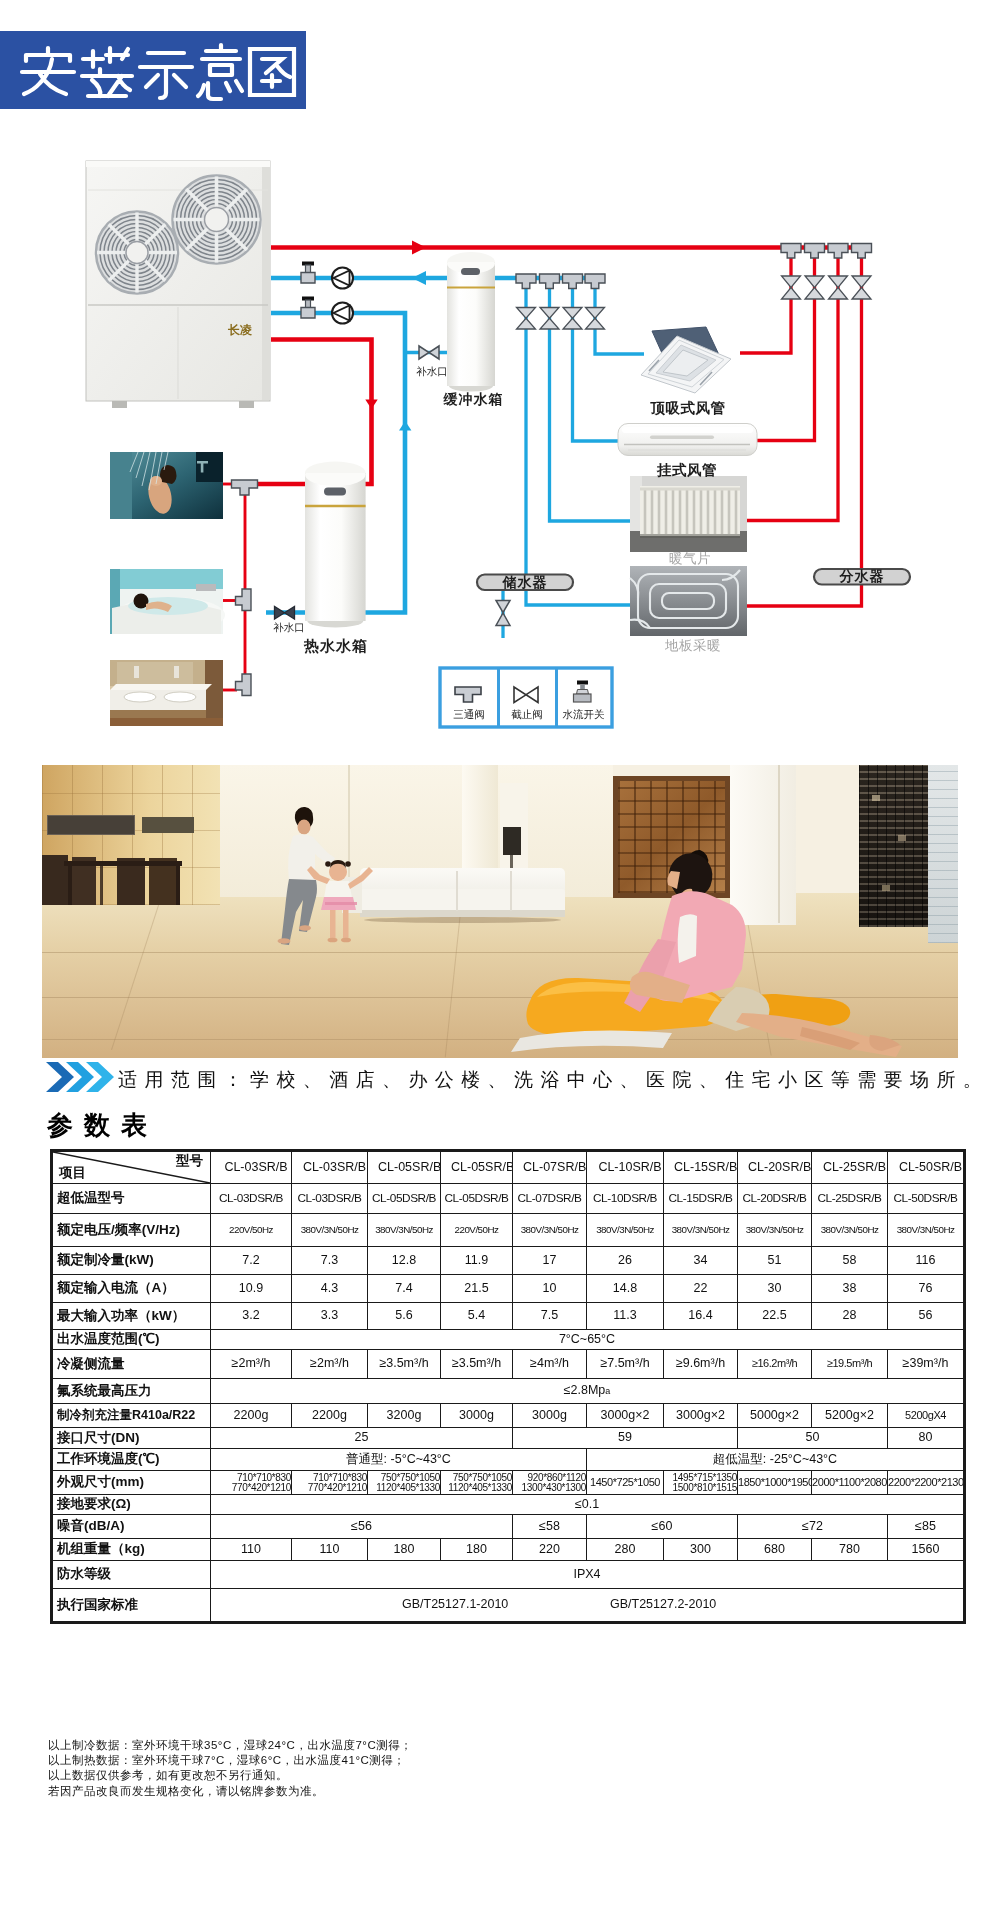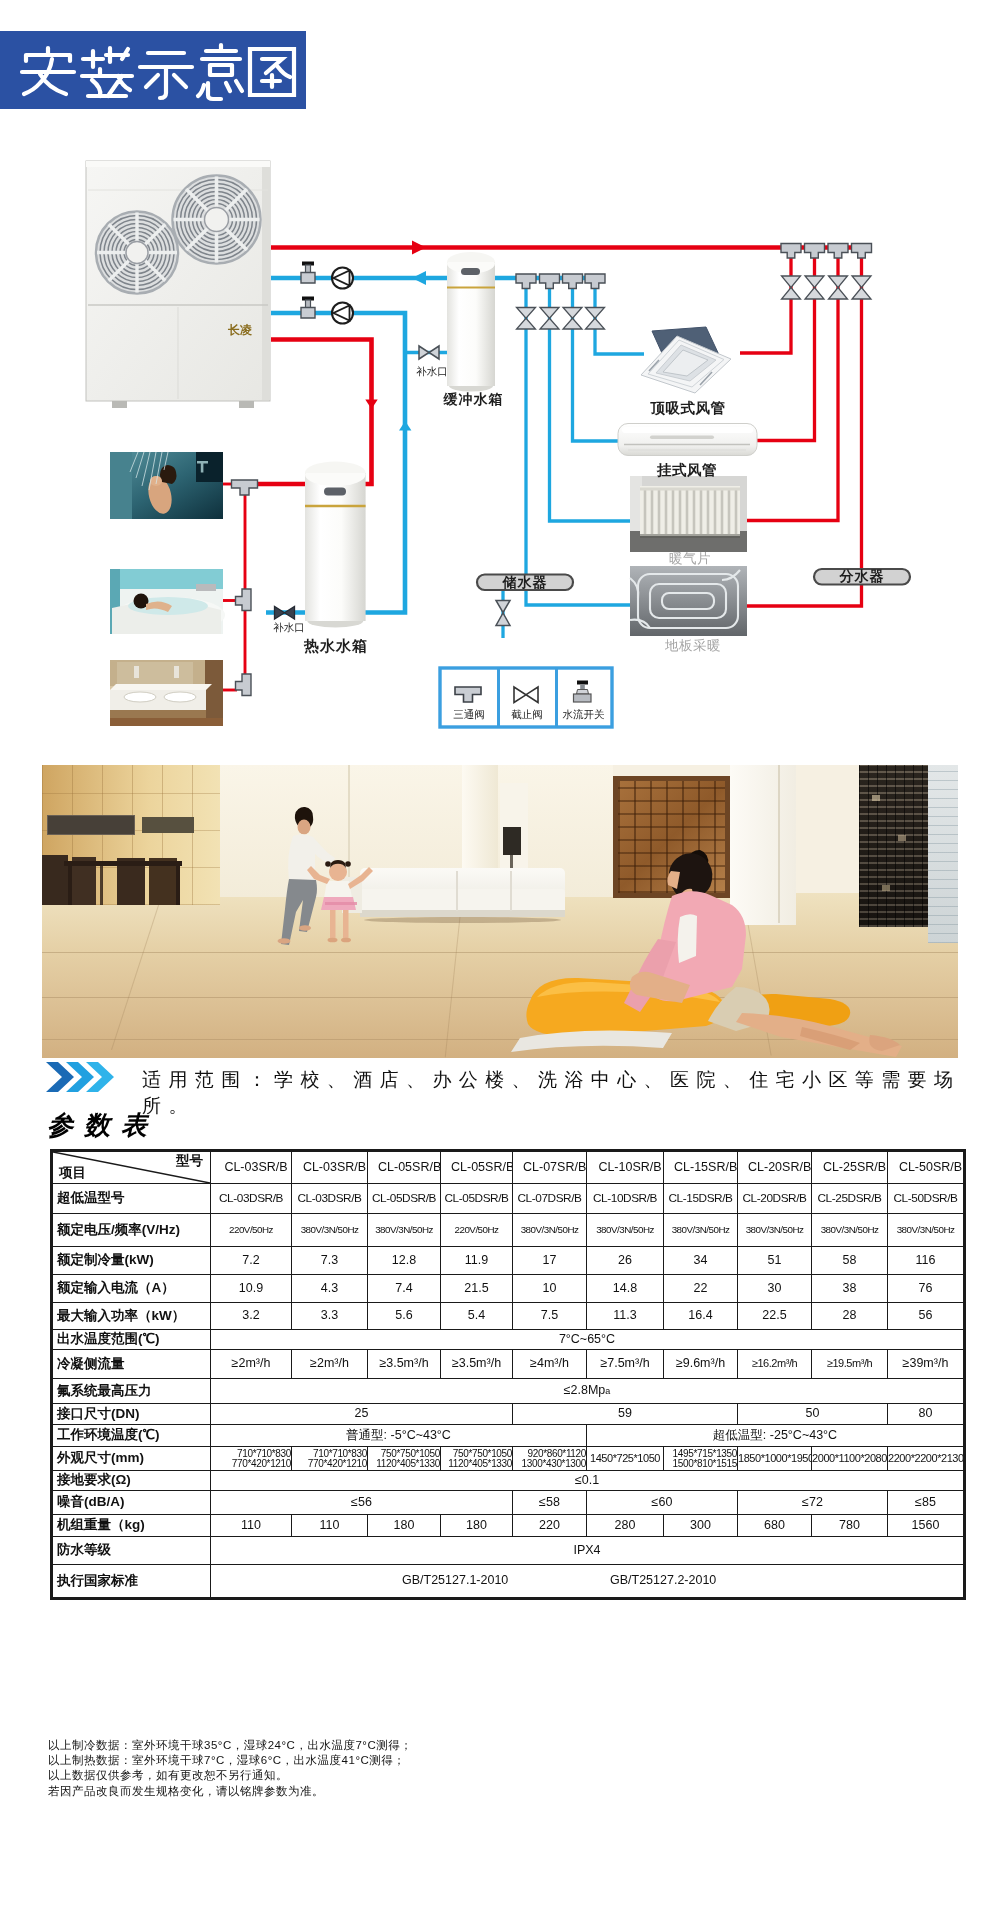--- a/index.html
+++ b/index.html
@@ -1,20 +1,20 @@
 <!DOCTYPE html>
 <html><head>
 <meta charset="utf-8">
 <style>
 html,body{margin:0;padding:0;background:#fff;}
 body{width:1000px;height:1911px;position:relative;font-family:"Liberation Sans",sans-serif;overflow:hidden;}
 .abs{position:absolute;}
 #title{left:0;top:31px;width:306px;height:78px;background:#2b51a3;color:#fff;font-size:52px;font-weight:bold;letter-spacing:11px;line-height:76px;padding-left:21px;box-sizing:border-box;}
-#scopetext{left:118px;top:1067px;font-size:19px;color:#111;letter-spacing:7.4px;margin-left:24px;}
-#ptitle{left:47px;top:1108px;font-size:26px;color:#000;font-weight:bold;letter-spacing:11px;font-style:italic;}
+#scopetext{left:118px;top:1067px;font-size:19px;color:#111;letter-spacing:7.4px;}
+#ptitle{left:47px;top:1108px;font-size:26px;color:#000;font-weight:bold;letter-spacing:11px;}
 
 #ptable{left:50px;top:1149px;width:913px;border-collapse:collapse;table-layout:fixed;border:3px solid #1a1a1a;}
 #ptable td{border:1.5px solid #1a1a1a;padding:0;text-align:center;vertical-align:middle;font-size:12.5px;color:#111;overflow:hidden;white-space:nowrap;line-height:1.05;}
 #ptable td.lab{text-align:left;padding-left:4px;font-weight:bold;font-size:13.5px;letter-spacing:0px;}
 #ptable td.sm{font-size:10px;line-height:9.4px;letter-spacing:-0.35px;text-align:right;}
 #ptable td.md{font-size:11px;letter-spacing:-0.45px;}
 #ptable td.r1{font-size:12.5px;padding-left:10px;}
 #ptable td.r2{font-size:11.8px;letter-spacing:-0.4px;}
 #ptable td.vh{font-size:9.8px;letter-spacing:-0.5px;}
 #notes{left:48px;top:1738px;font-size:11.5px;color:#111;line-height:15.2px;letter-spacing:0.5px;}
@@ -607,20 +607,33 @@
         <td>≥7.5m³/h</td>
         <td>≥9.6m³/h</td>
         <td class="md">≥16.2m³/h</td>
         <td class="md">≥19.5m³/h</td>
         <td>≥39m³/h</td>
       </tr>
 <tr style="height:25px">
         <td class="lab">氟系统最高压力</td>
         <td colspan="10">≤2.8Mp<span style="font-size:9px">a</span></td>
       </tr>
+<tr style="height:24px">
+        <td class="lab" style="font-size:12.5px">制冷剂充注量R410a/R22</td>
+        <td>2200g</td>
+        <td>2200g</td>
+        <td>3200g</td>
+        <td>3000g</td>
+        <td>3000g</td>
+        <td>3000g×2</td>
+        <td>3000g×2</td>
+        <td>5000g×2</td>
+        <td>5200g×2</td>
+        <td class="md">5200gX4</td>
+      </tr>
 <tr style="height:21px">
         <td class="lab">接口尺寸(DN)</td>
         <td colspan="4">25</td>
         <td colspan="3">59</td>
         <td colspan="2">50</td>
         <td>80</td>
       </tr>
 <tr style="height:22px">
         <td class="lab">工作环境温度(℃)</td>
         <td colspan="5">普通型: -5°C~43°C</td>

